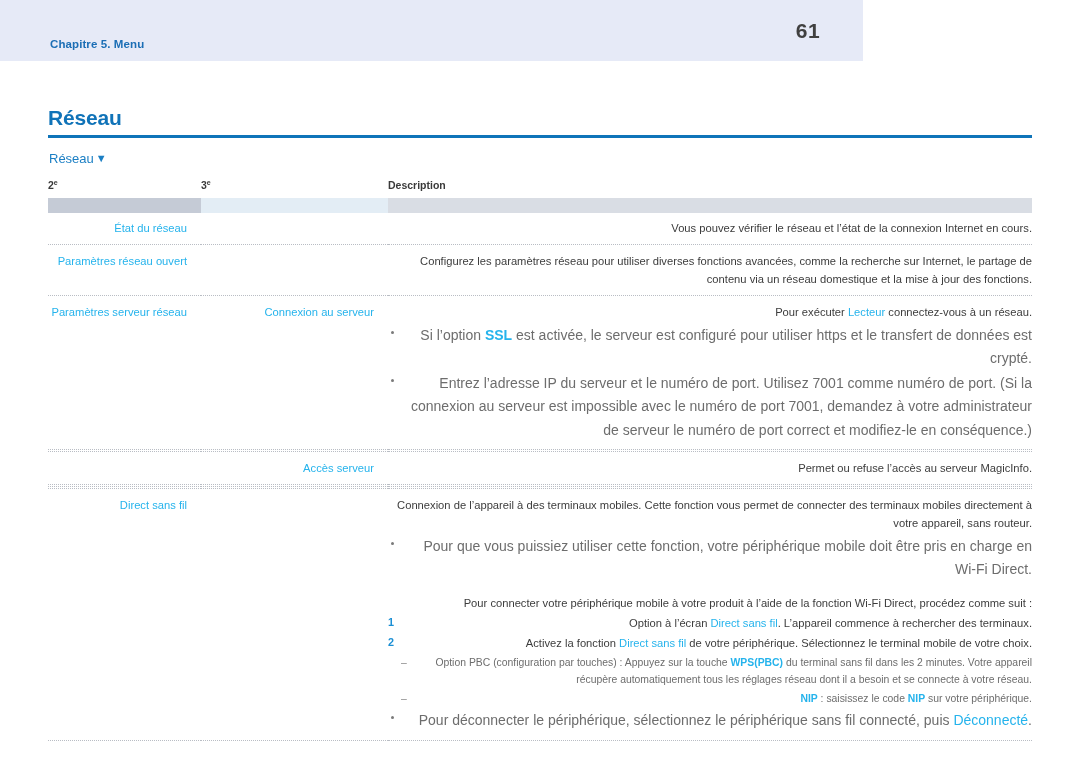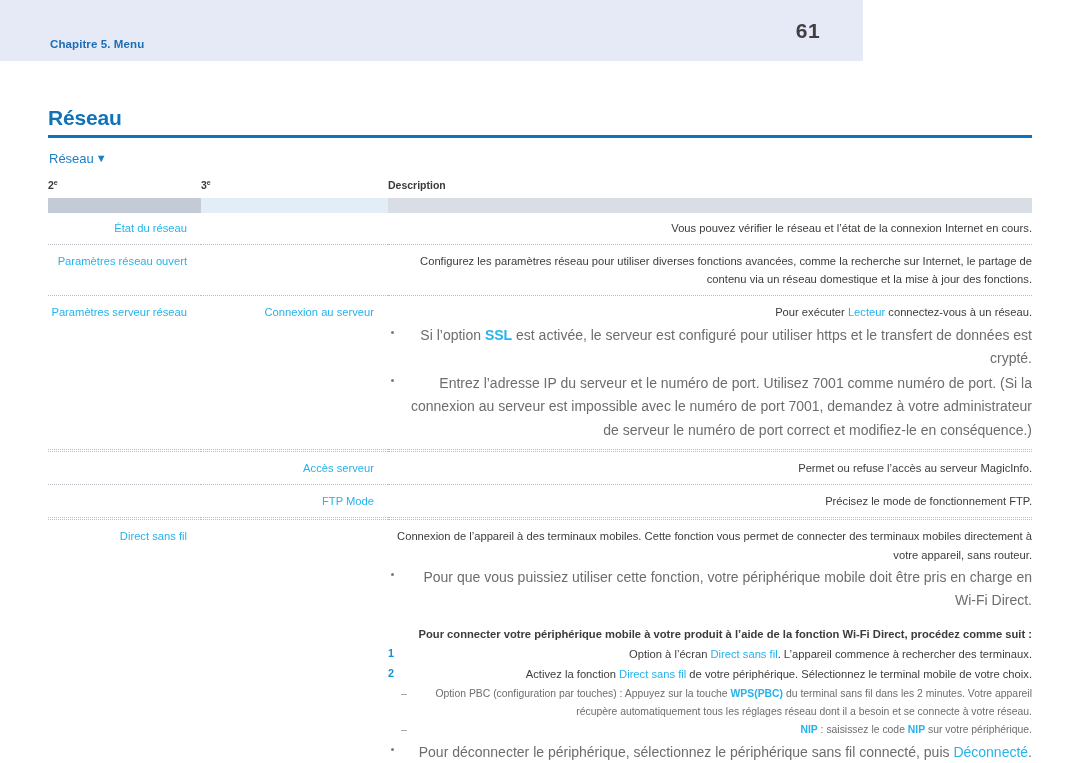--- a/index.html
+++ b/index.html
@@ -214,21 +214,20 @@
     left: 0;
     top: 0;
     color: #8a8a8a;
   }
 
   .intro-p {
     margin: 12px 0 0 0;
     font-size: 11.2px;
     line-height: 1.62;
     color: #3c3c3c;
-    font-weight: bold;
   }
 </style>
 </head>
 <body>
 
 <div class="page-header">
   <div class="chapter-label">Chapitre 5. Menu</div>
   <div class="page-number">61</div>
 </div>
 
@@ -310,27 +309,20 @@
           <td><span class="lv3">Accès serveur</span></td>
           <td class="col-desc">
             <p class="desc-p"><span>Permet ou refuse l’accès au serveur MagicInfo.</span></p>
           </td>
         </tr>
         <tr class="row-sep">
           <td></td>
           <td></td>
           <td></td>
         </tr>
-        <tr>
-          <td></td>
-          <td><span class="lv3">FTP Mode</span></td>
-          <td class="col-desc">
-            <p class="desc-p"><span>Précisez le mode de fonctionnement FTP.</span></p>
-          </td>
-        </tr>
         <tr class="row-sep">
           <td></td>
           <td></td>
           <td></td>
         </tr>
         <tr class="row-sep">
           <td></td>
           <td></td>
           <td></td>
         </tr>

